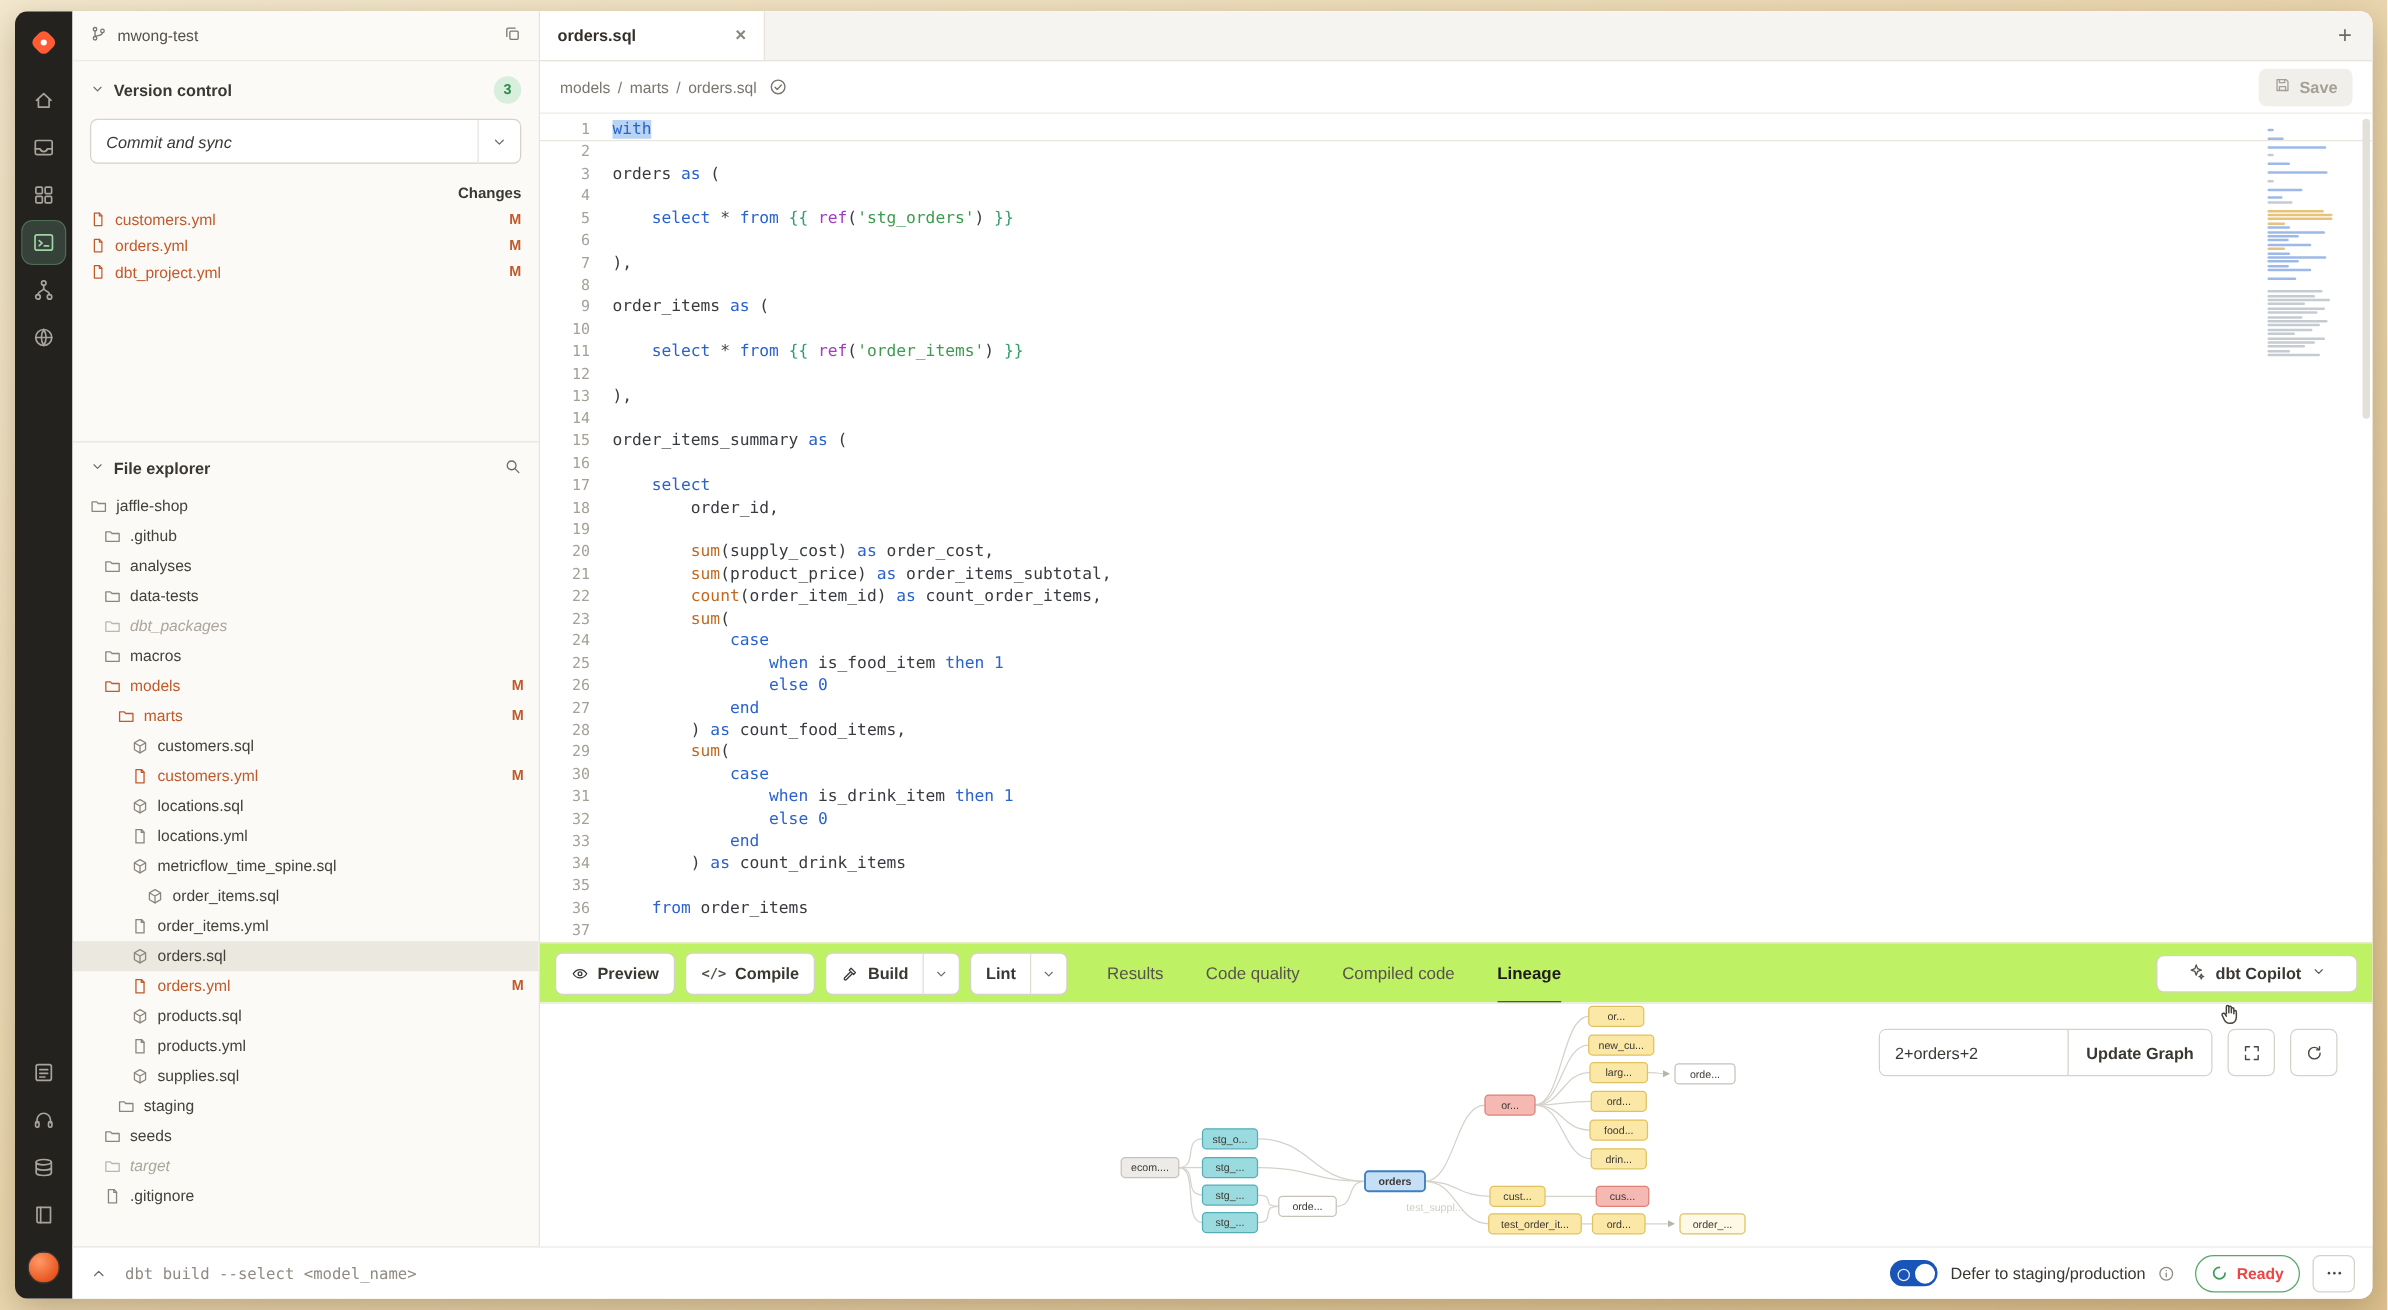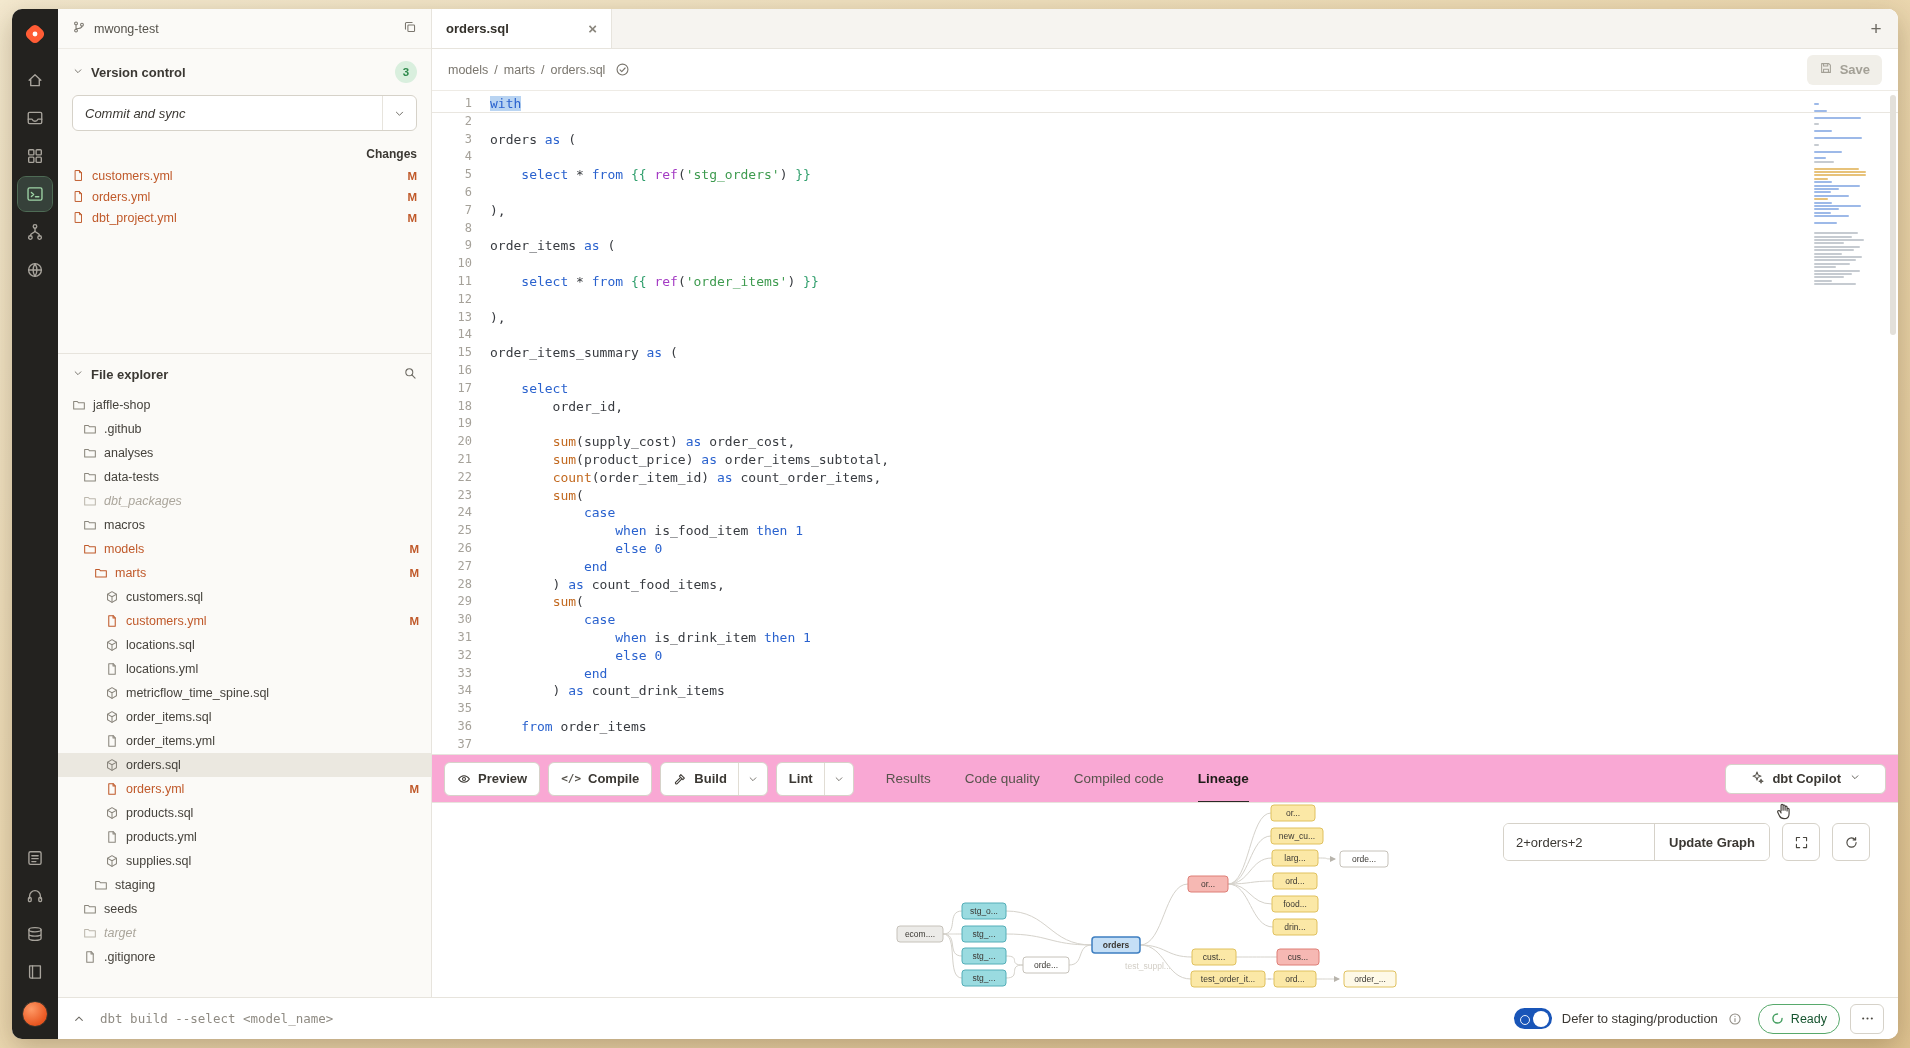--- a/index.html
+++ b/index.html
@@ -84,21 +84,21 @@
   .t .d { color:#383b40; } .t .k { color:#2a62ce; } .t .f { color:#c2691f; }
   .t .s { color:#3e9b4f; } .t .j { color:#2e9e6b; } .t .m { color:#a43bc4; } .t .n { color:#2a62ce; }
   .t .sel { background:#b9d4f2; }
   .minimap { position:absolute; top:12px; right:26px; width:58px; height:195px; }
   .mbar { position:absolute; left:0; height:2px; border-radius:1px; background:#c6cbd1; }
   .vscroll { position:absolute; top:0; right:0; width:10px; height:100%; }
   .vscroll .thumb { position:absolute; top:4px; right:2px; width:6px; height:240px; background:#e3e0da; border-radius:3px; }
 
   
   .toolbar { height:48px; flex:none; display:flex; align-items:center; gap:8px; padding:0 12px;
-    border-top:1px solid #e7e4dd; background:#f9a8d4; }
+    border-top:1px solid #e7e4dd; background:#bef264; }
   .tb-btn { height:34px; display:flex; align-items:center; gap:7px; padding:0 12px; background:#fff;
     border:1px solid #d6d2c9; border-radius:6px; font-size:13px; font-weight:600; color:#3b3833;
     font-family:inherit; cursor:pointer; }
   .tb-btn.split { padding-right:0; }
   .split-arrow { border-left:1px solid #e1ddd4; align-self:stretch; display:flex; align-items:center;
     padding:0 8px; margin-left:4px; color:#6d6a63; }
   .code-ic { font-family:"DejaVu Sans Mono",monospace; font-size:11px; color:#55524b; }
   .tb-tabs { display:flex; gap:34px; margin-left:24px; height:100%; align-items:center; }
   .tb-tab { font-size:13.5px; color:#57534c; height:100%; display:flex; align-items:center; position:relative; cursor:pointer; }
   .tb-tab.active { color:#1f1d19; font-weight:700; }
@@ -131,21 +131,21 @@
   .sb-chevron { color:#6d6a63; display:flex; cursor:pointer; }
   .sb-cmd { font-family:"DejaVu Sans Mono",monospace; font-size:12.5px; color:#8f8b83; cursor:text; }
   .sb-right { margin-left:auto; display:flex; align-items:center; gap:10px; }
   .toggle { width:38px; height:21px; border-radius:11px; background:#1955b8; position:relative; cursor:pointer; flex:none; }
   .toggle::before { content:""; position:absolute; left:6px; top:6.5px; width:8px; height:8px;
     border:1.5px solid rgba(255,255,255,.9); border-radius:50%; }
   .toggle .knob { position:absolute; right:2.5px; top:2.5px; width:16px; height:16px; background:#fff; border-radius:50%; }
   .sb-label { font-size:13px; color:#3b3833; }
   .info-ic { color:#8f8b83; display:flex; cursor:pointer; }
   .ready { display:flex; align-items:center; gap:7px; height:30px; padding:0 12px; margin-left:6px;
-    border:1px solid #57a96b; border-radius:15px; color:#14532d; font-size:12.5px; font-weight:400; background:#fdfefd; }
+    border:1px solid #57a96b; border-radius:15px; color:#ef4444; font-size:12.5px; font-weight:700; background:#fdfefd; }
   .more { width:34px; height:30px; border:1px solid #d6d2c9; border-radius:6px; background:#fff;
     color:#4a4740; display:flex; align-items:center; justify-content:center; cursor:pointer; }
 </style>
 </head>
 <body>
 
 <div class="screen">
   <div class="window">
 
     <nav class="abar">
@@ -381,21 +381,21 @@
                   </svg>
                   <span class="tname">locations.yml</span>
                 </div>
                 <div class="trow" style="padding-left:47px">
                   <svg viewBox="0 0 16 16" width="14" height="14" fill="none" stroke="currentColor" stroke-width="1.2" stroke-linecap="round" stroke-linejoin="round">
                     <path d="M8 1.9l5.1 2.9v6.4L8 14.1l-5.1-2.9V4.8z"></path>
                     <path d="M3.1 5L8 7.8 12.9 5M8 7.8V14"></path>
                   </svg>
                   <span class="tname">metricflow_time_spine.sql</span>
                 </div>
-                <div class="trow" style="padding-left:47px">
+                <div class="trow" style="padding-left:59px">
                   <svg viewBox="0 0 16 16" width="14" height="14" fill="none" stroke="currentColor" stroke-width="1.2" stroke-linecap="round" stroke-linejoin="round">
                     <path d="M8 1.9l5.1 2.9v6.4L8 14.1l-5.1-2.9V4.8z"></path>
                     <path d="M3.1 5L8 7.8 12.9 5M8 7.8V14"></path>
                   </svg>
                   <span class="tname">order_items.sql</span>
                 </div>
                 <div class="trow" style="padding-left:47px">
                   <svg viewBox="0 0 16 16" width="14" height="14" fill="none" stroke="currentColor" stroke-width="1.2" stroke-linecap="round" stroke-linejoin="round">
                     <path d="M4.3 1.9h5.1l2.3 2.4v9.8H4.3z"></path>
                     <path d="M9.2 1.9v2.6h2.5"></path>

